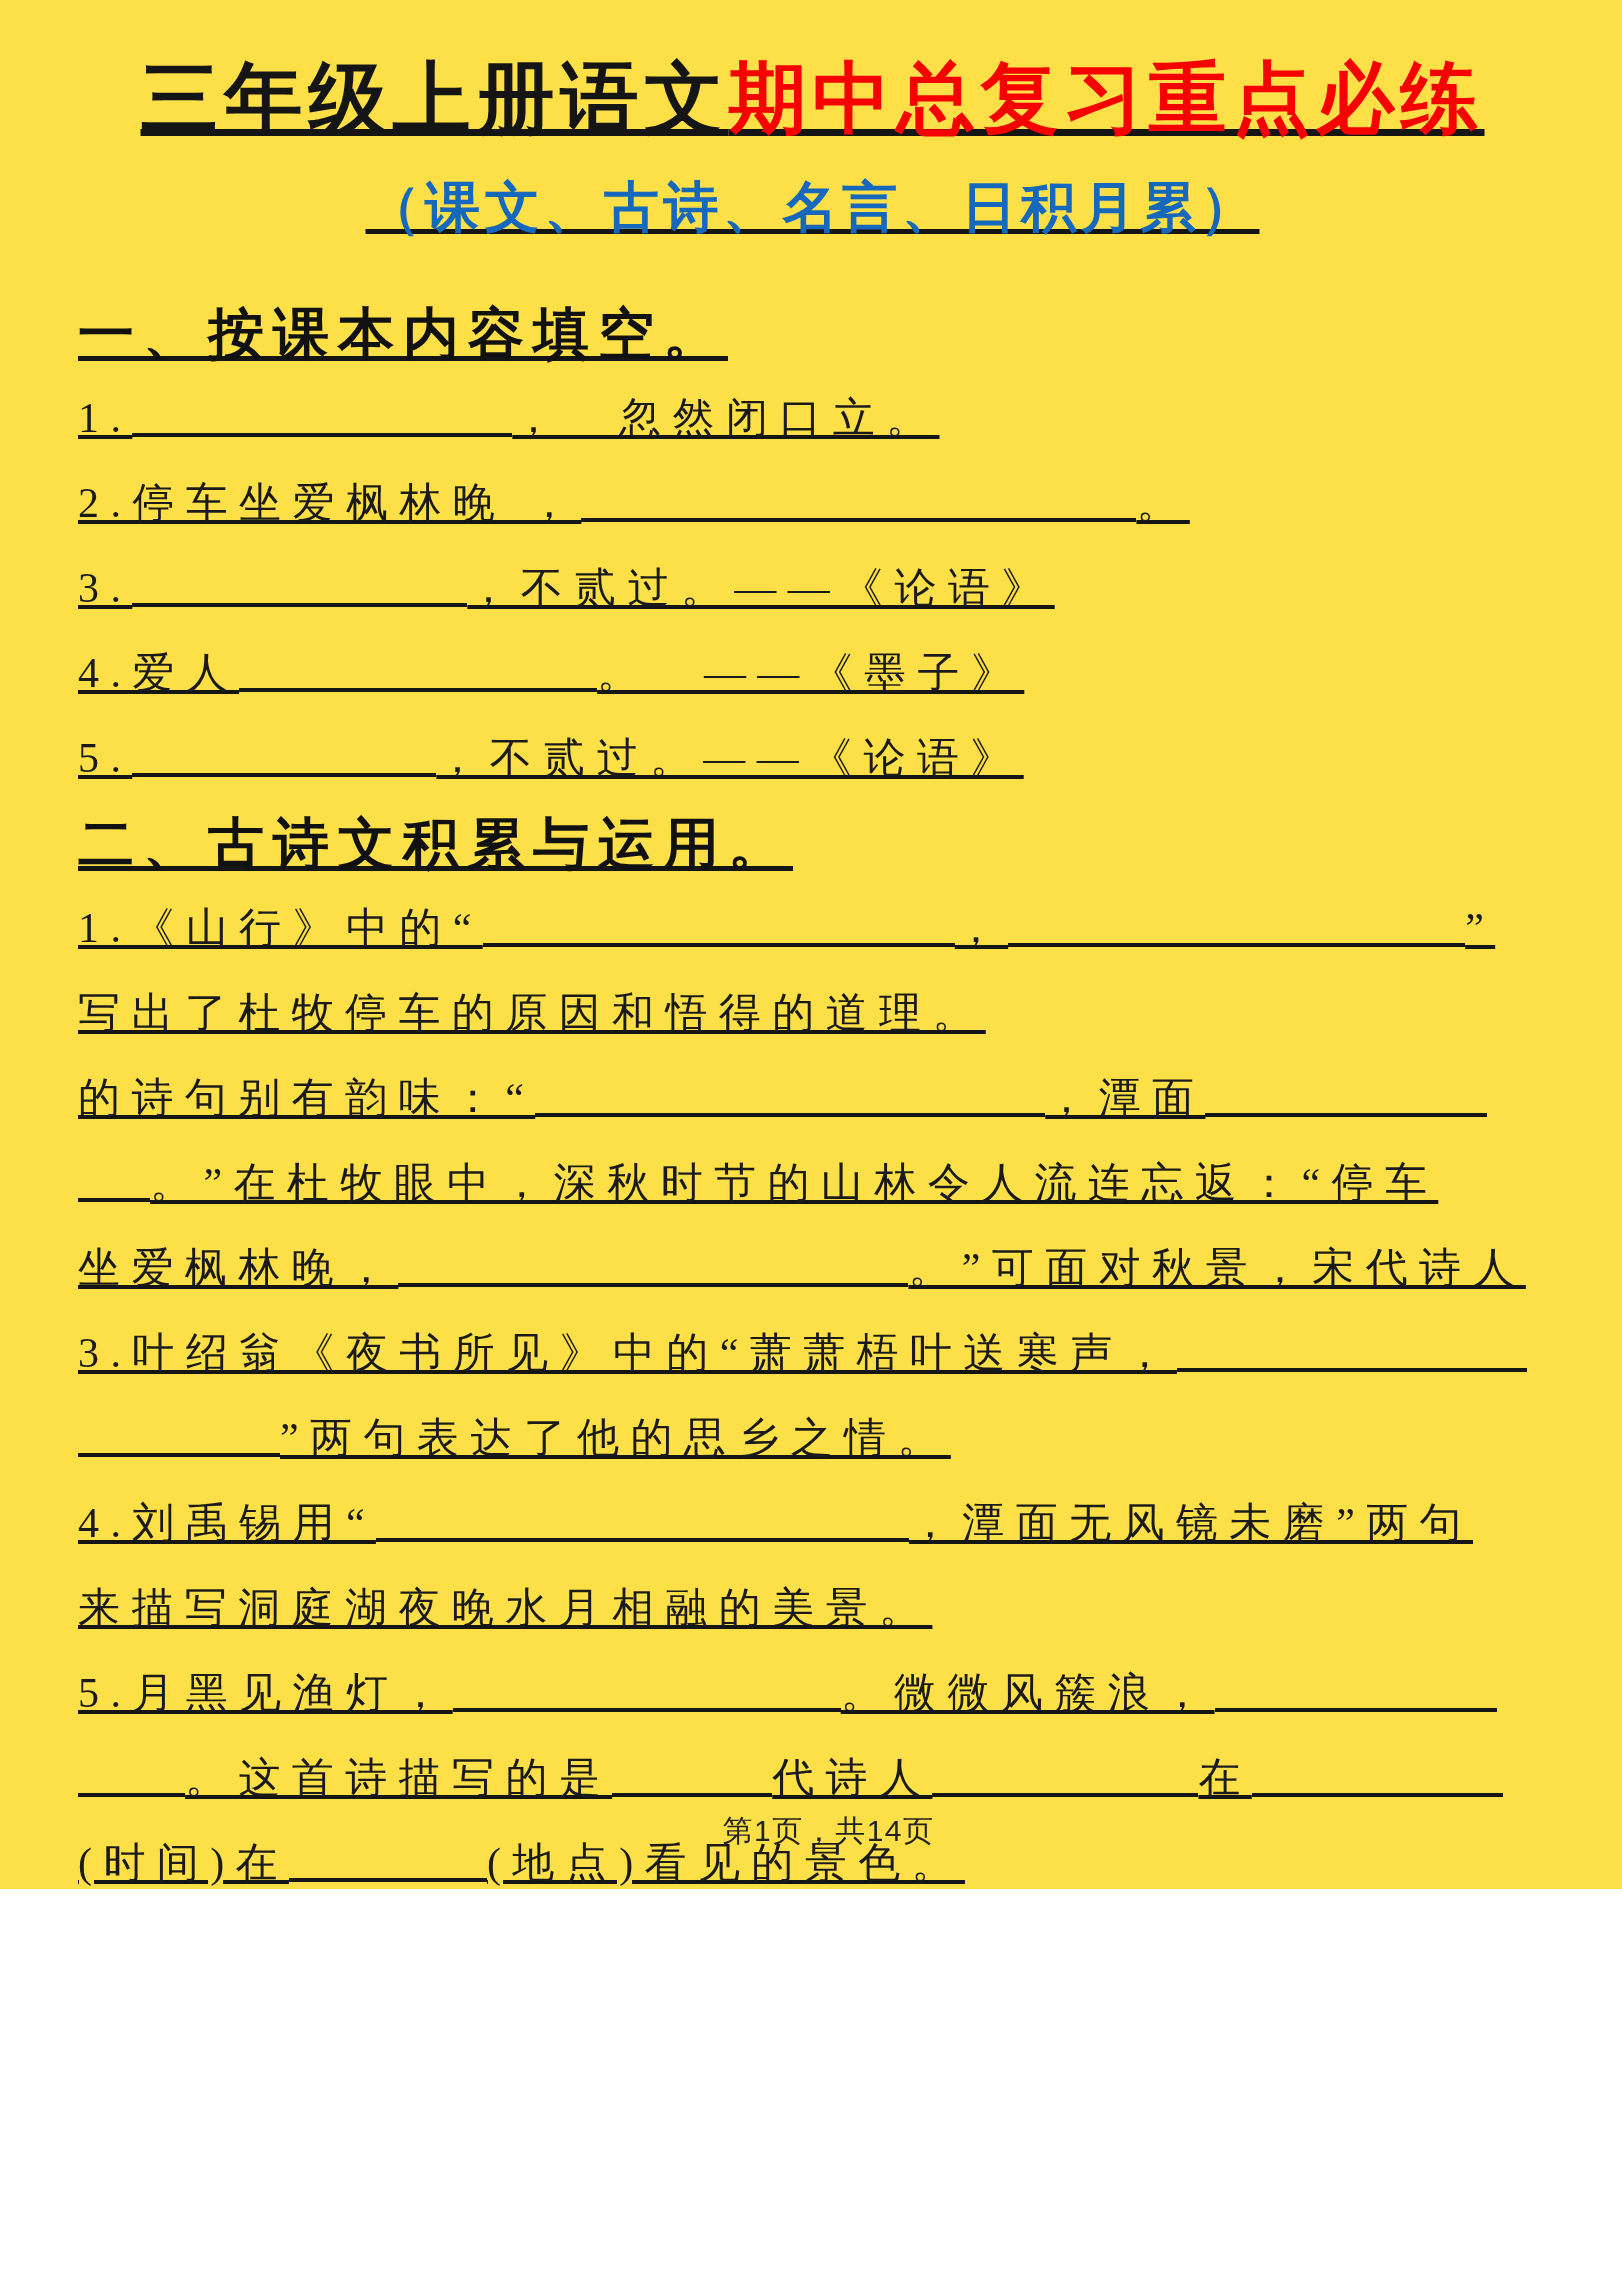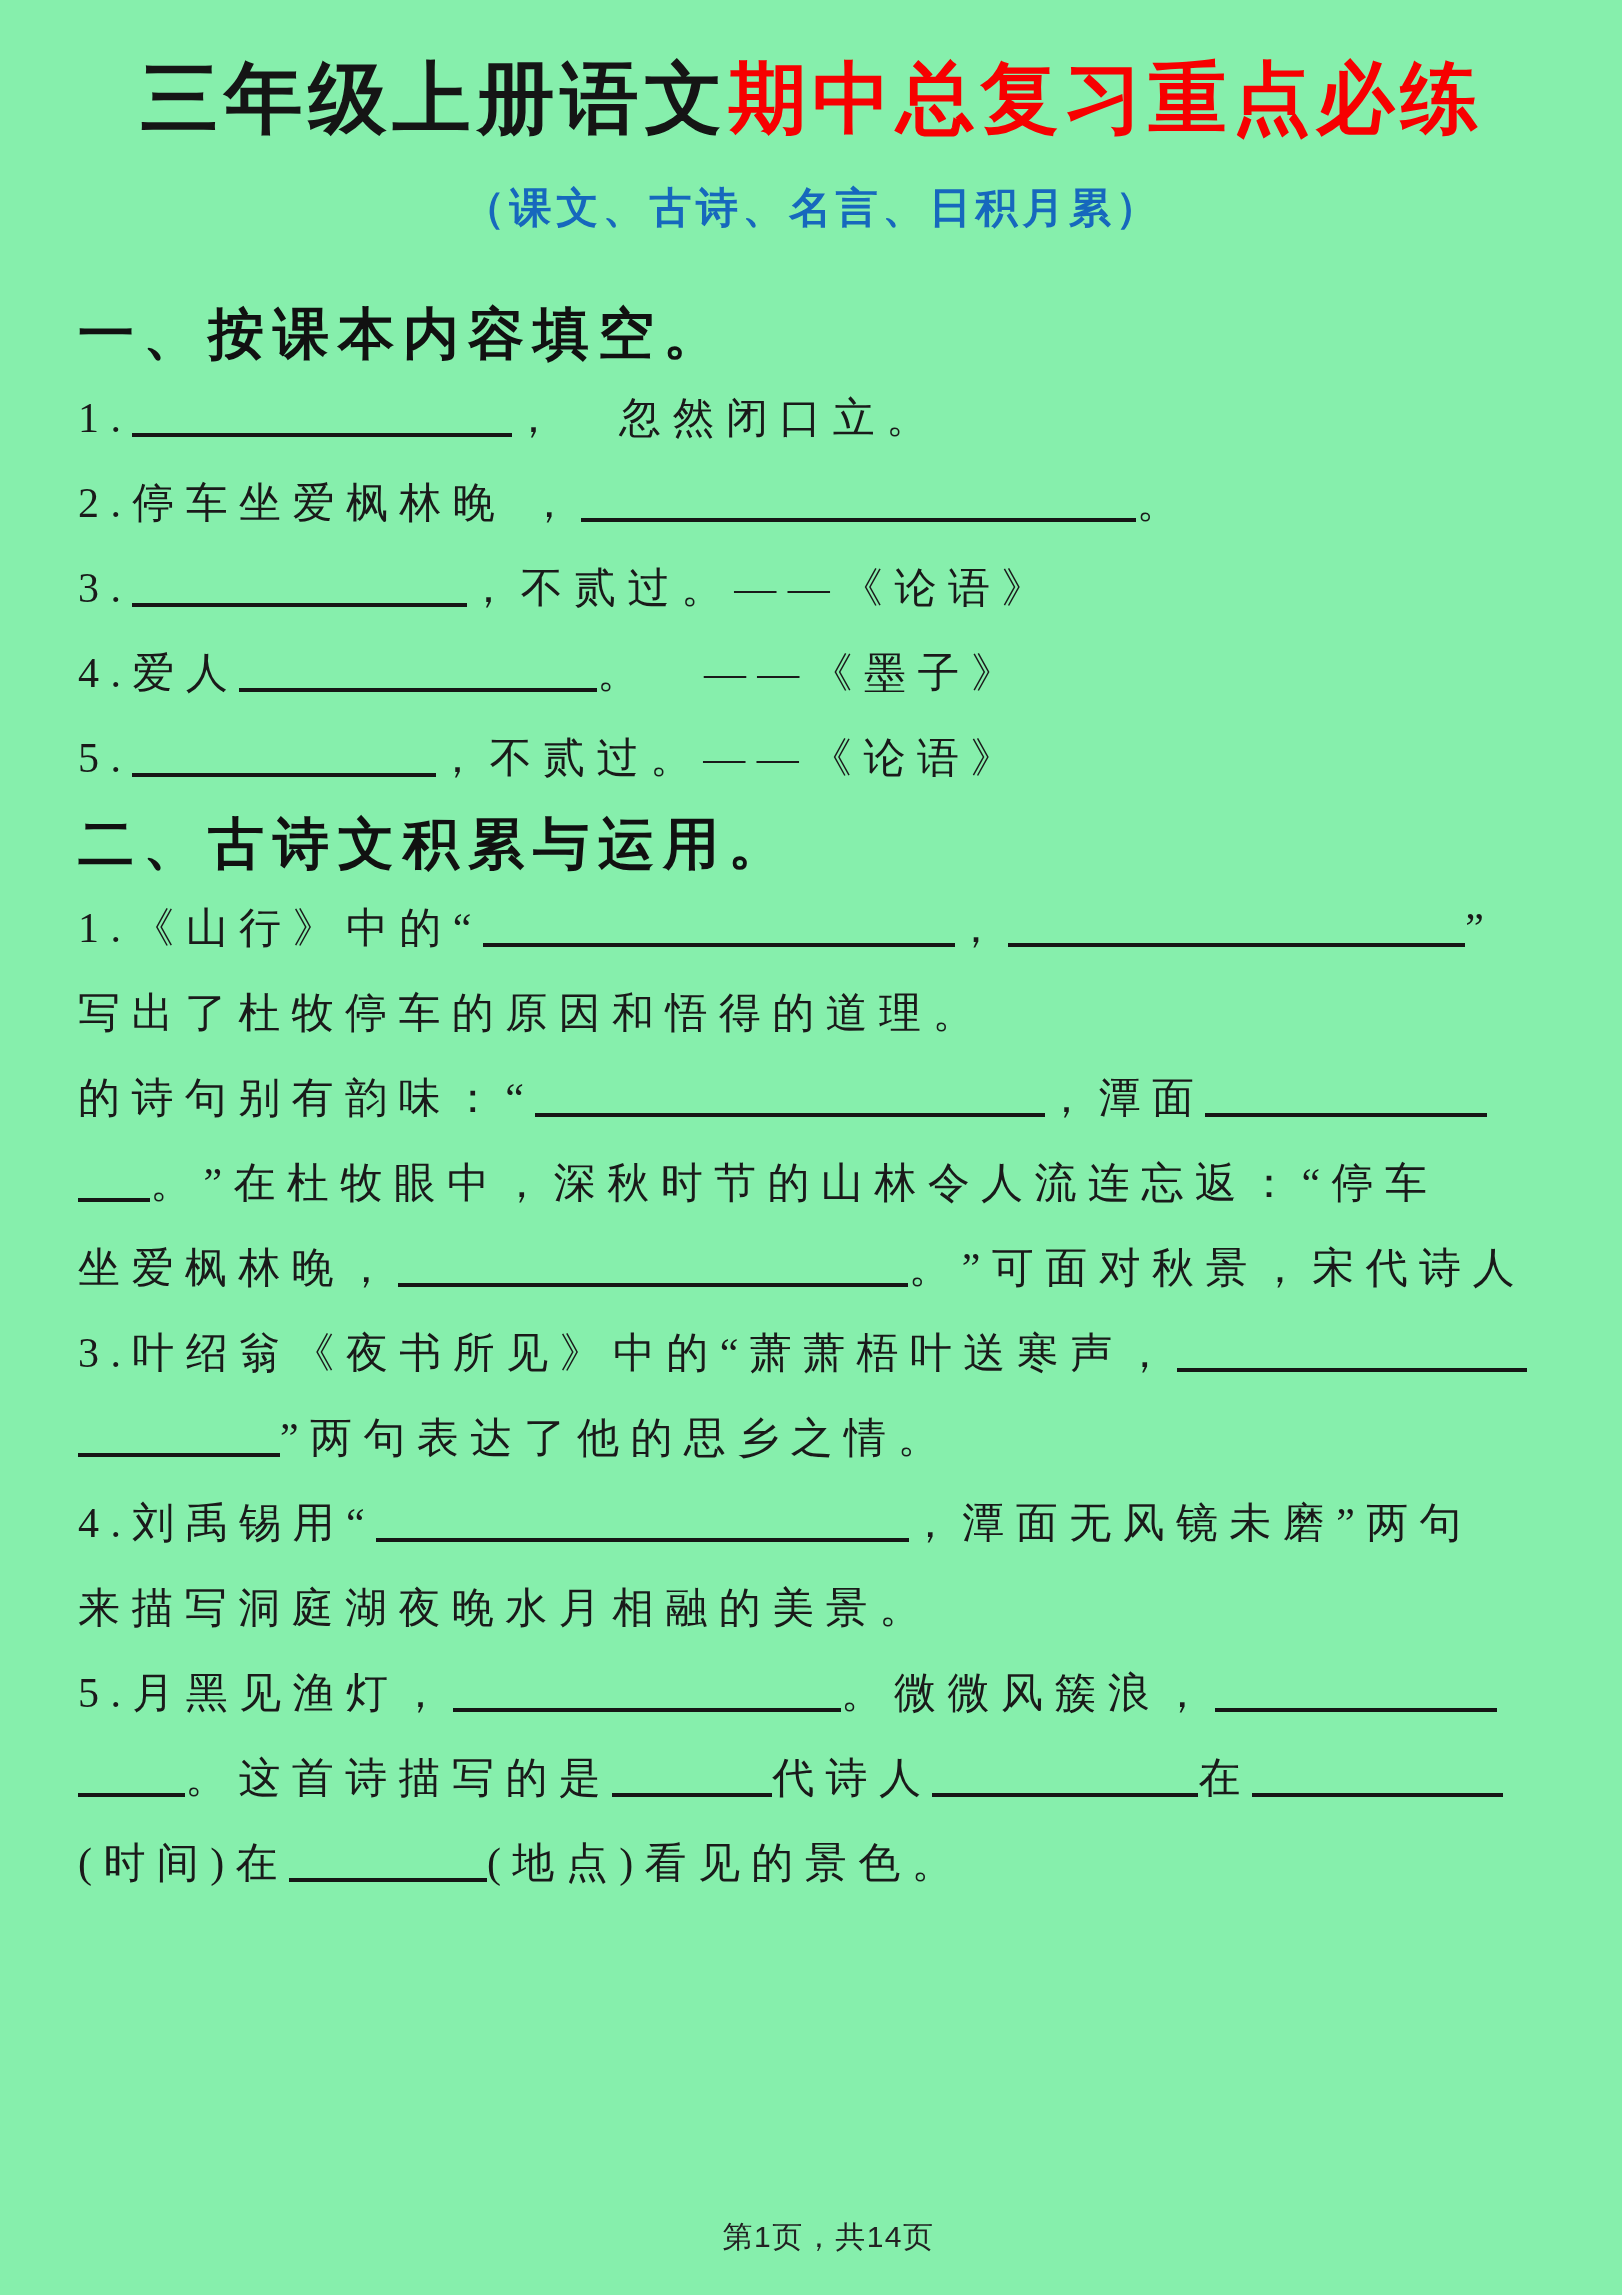--- a/index.html
+++ b/index.html
@@ -1,42 +1,43 @@
 <!DOCTYPE html>
 <html lang="zh" style="font-size:12px"><head>
 <meta charset="utf-8">
 <style>
   html,body { margin:0; padding:0; background:#ffffff; }
   .page {
     position:relative;
     width:1623px;
-    height:2295px;
-    background:#86efac;
+    height:1889px;
+    background:#fde047;
     overflow:hidden;
     font-family:"Liberation Serif","DejaVu Serif",serif;
     color:#151515;
+    text-decoration:underline;
   }
   .content { padding:40px 76px 0 78px; }
 
   .title {
     text-align:center;
     font-family:"Liberation Sans","DejaVu Sans",sans-serif;
     font-weight:bold;
     font-size:78px;
     letter-spacing:6px;
     line-height:116px;
     white-space:nowrap;
   }
   .title .t-red {  }
 
   .subtitle {
     text-align:center;
     font-family:"Liberation Sans","DejaVu Sans",sans-serif;
     font-weight:bold;
-    font-size:42px;
+    font-size:55px;
     letter-spacing:4.6px;
     line-height:103px;
     white-space:nowrap;
   }
 
   .worksheet { margin-top:32px; }
 
   .section-heading {
     font-family:"Liberation Sans","DejaVu Sans",sans-serif;
     font-weight:bold;

